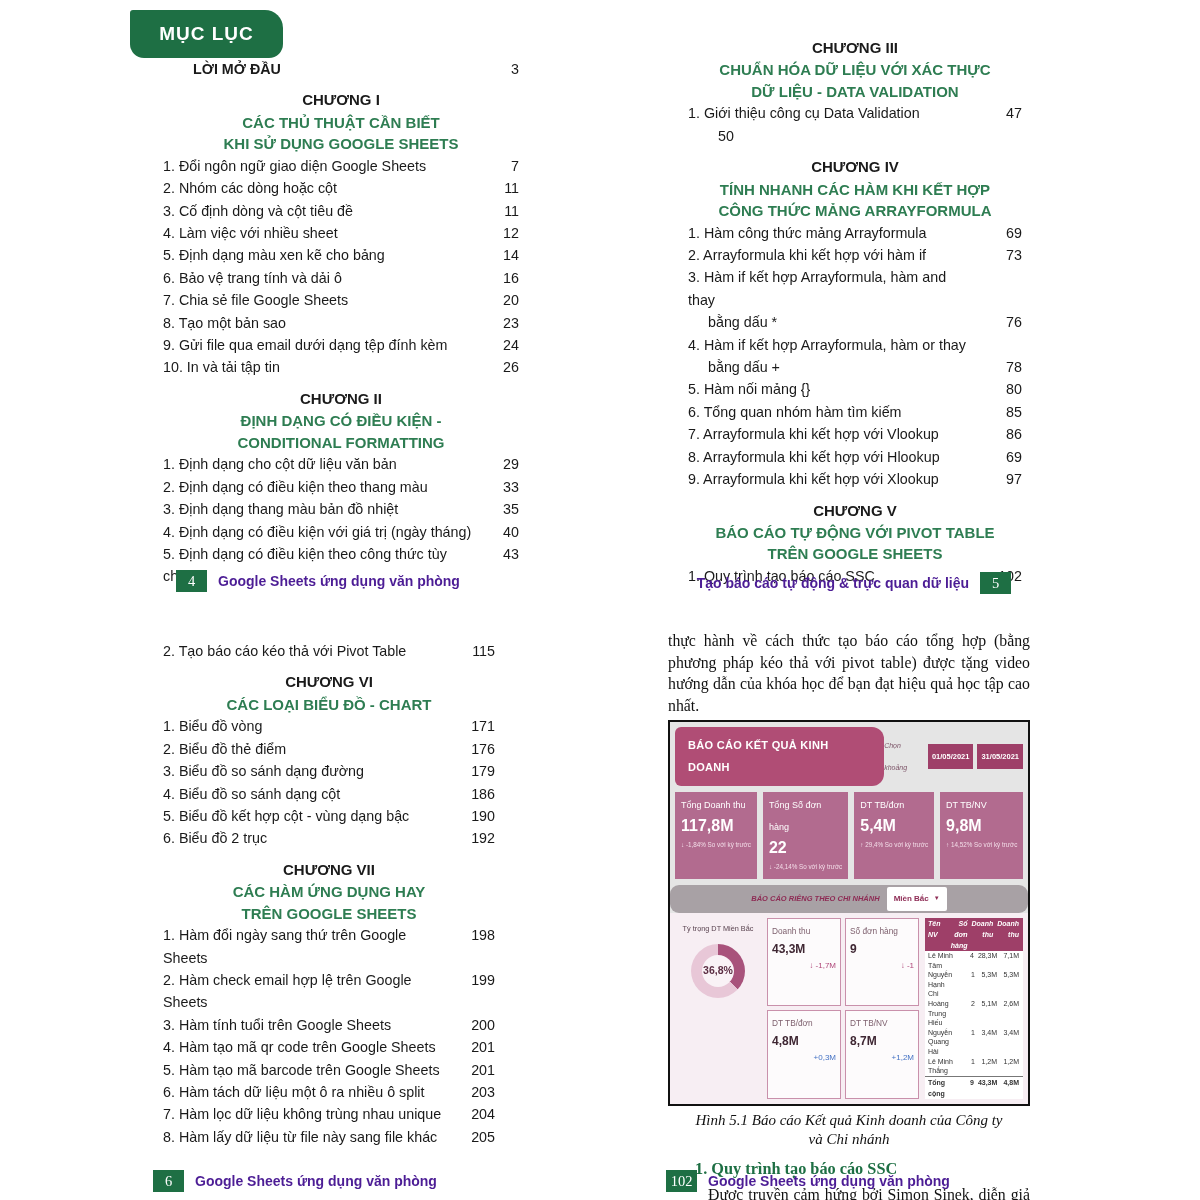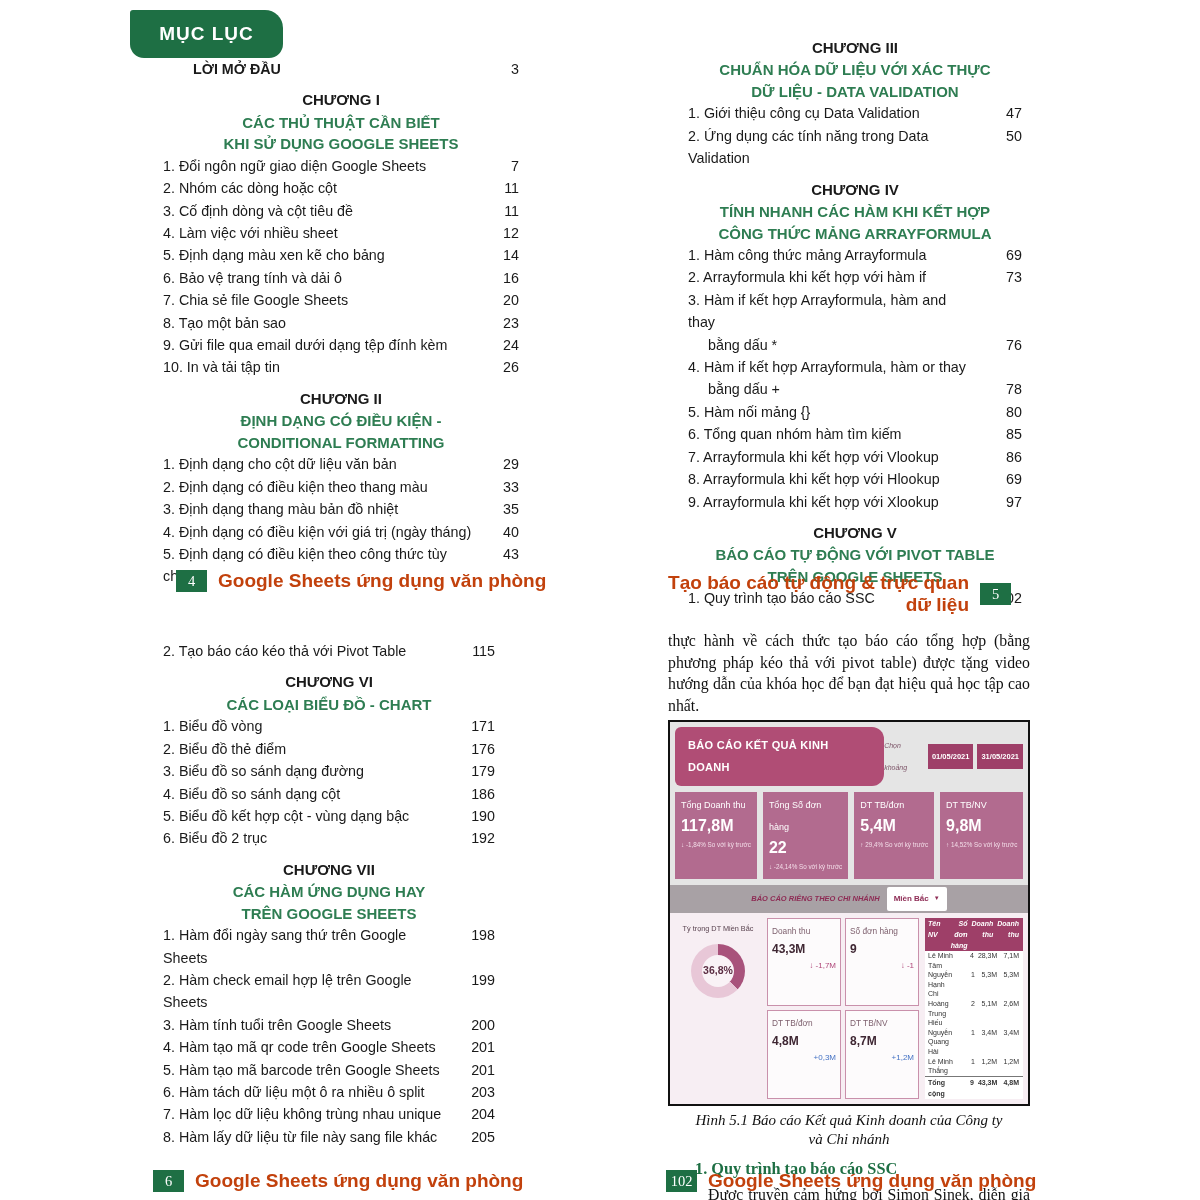--- a/index.html
+++ b/index.html
@@ -28,21 +28,21 @@
   .trow.entry-cont .lbl{padding-left:20px;}
 
   
   .footer{position:absolute;display:flex;align-items:center;gap:11px;}
   .f-tl{left:176px;top:570px;}
   .f-tr{left:659px;top:572px;width:352px;justify-content:flex-end;}
   .f-bl{left:153px;top:1170px;}
   .f-br{left:666px;top:1170px;}
   .pgbox{background:#1e6f44;color:#fff;font-family:"Liberation Serif",serif;font-size:14.5px;
     min-width:31px;height:22px;display:inline-flex;align-items:center;justify-content:center;padding:0 3px;box-sizing:border-box;}
-  .ftxt{font-weight:bold;font-size:19px;color:#c2410c;text-align:right;}
+  .ftxt{font-weight:bold;font-size:14px;color:#4c1d95;text-align:right;}
 
   
   .page-br{position:absolute;left:668px;top:630px;width:362px;
     font-family:"Liberation Serif",serif;font-size:15.8px;line-height:21.7px;color:#111;}
   .para{text-align:justify;}
   .para.indent{text-indent:40px;}
 
   
   .dash{margin-top:3px;border:2px solid #111;background:#e5e5e5;padding:5px;box-sizing:border-box;
     font-family:"Liberation Sans",sans-serif;}
@@ -50,21 +50,21 @@
   .dash-title{background:#b04d75;color:#fff;font-weight:bold;font-size:11px;letter-spacing:.3px;
     padding:8px 13px;border-radius:6px 12px 12px 6px;}
   .dash-dates{display:flex;align-items:center;gap:4px;}
   .date-label{font-style:italic;font-size:7px;color:#7d5568;}
   .date-chip{background:#9e3f68;color:#fff;font-size:7.5px;font-weight:bold;padding:2px 4px;}
   .kpi-row{display:flex;gap:6px;margin-top:6px;}
   .kpi{flex:1;background:#b26b8f;color:#fff;padding:3px 6px 2px;box-sizing:border-box;}
   .kpi .klabel{font-size:9px;}
   .kpi .kvalue{font-size:16px;font-weight:bold;line-height:17px;}
   .kpi .kdelta{font-size:6.3px;color:#f3dde8;white-space:nowrap;}
-  .branch-bar{margin:6px -5px 0;background:#a8a1a5;padding:2px 0;display:flex;align-items:center;justify-content:center;gap:7px;}
+  .branch-bar{margin:6px -5px 0;background:#a8a1a5;padding:2px 0;display:flex;align-items:center;justify-content:center;gap:7px;border-radius:9px;}
   .branch-label{font-size:7.5px;font-weight:bold;font-style:italic;color:#8e2c55;}
   .branch-select{background:#fff;color:#8e2c55;font-size:8px;font-weight:bold;padding:1px 7px;border-radius:2px;display:flex;align-items:center;gap:5px;}
   .branch-select .chev{font-size:6px;}
   .dash-bottom{display:flex;gap:6px;padding-top:5px;background:#f7eef3;margin:0 -5px -5px;padding:5px;}
   .donut-col{width:86px;text-align:center;}
   .donut-label{font-size:7.3px;color:#5a4350;margin-bottom:4px;}
   .donut{width:54px;height:54px;border-radius:50%;margin:0 auto;position:relative;}
   .donut::before{content:"";position:absolute;left:11px;top:11px;width:32px;height:32px;border-radius:50%;background:#f9f2f6;}
   .donut .dval{position:absolute;inset:0;display:flex;align-items:center;justify-content:center;
     font-size:10.5px;font-weight:bold;color:#5c2e44;z-index:1;}
@@ -200,21 +200,20 @@
       </div>
       <div class="trow chapter-title">
         <span class="lbl">DỮ LIỆU - DATA VALIDATION</span>
 
       </div>
       <div class="trow entry">
         <span class="lbl">1. Giới thiệu công cụ Data Validation</span>
         <span class="pg">47</span>
       </div>
       <div class="trow entry">
-        <span class="lbl">2. Ứng dụng các tính năng trong Data Validation</span>
         <span class="pg">50</span>
       </div>
       <div class="trow chapter-num">
         <span class="lbl">CHƯƠNG IV</span>
 
       </div>
       <div class="trow chapter-title">
         <span class="lbl">TÍNH NHANH CÁC HÀM KHI KẾT HỢP</span>
 
       </div>

